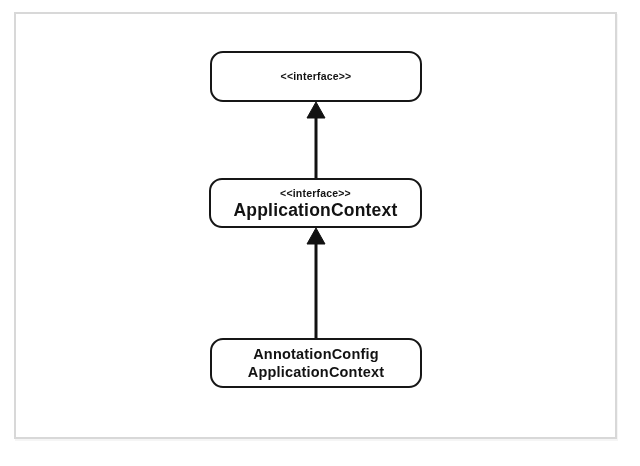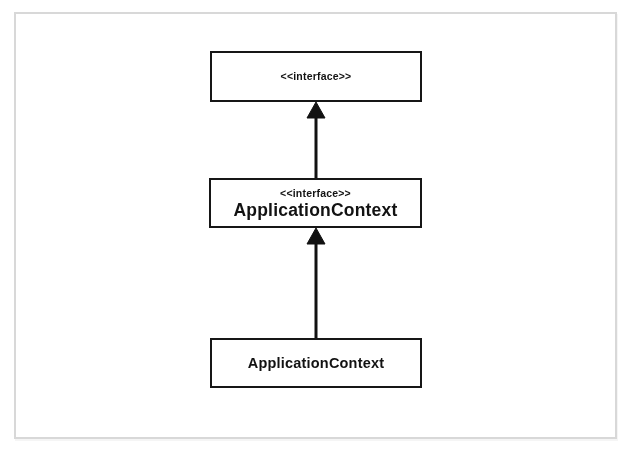--- a/index.html
+++ b/index.html
@@ -14,21 +14,21 @@
     left: 14px; top: 12px;
     width: 603px; height: 427px;
     background: #ffffff;
     border: 2px solid #d8d8d8;
     box-shadow: 1px 2px 0 rgba(0,0,0,0.04);
   }
   .node {
     position: absolute;
     background: #ffffff;
     border: 2.5px solid #161616;
-    border-radius: 0;
+    border-radius: 13px;
     display: flex;
     flex-direction: column;
     align-items: center;
     justify-content: center;
     text-align: center;
     color: #121212;
   }
   .node-top    { left: 210px; top: 51px;  width: 212px; height: 51px; }
   .node-middle { left: 209px; top: 178px; width: 213px; height: 50px; }
   .node-bottom { left: 210px; top: 338px; width: 212px; height: 50px; }
@@ -78,14 +78,15 @@
 <div class="node node-top">
   <div class="stereotype">&lt;&lt;interface&gt;&gt;</div>
 </div>
 
 <div class="node node-middle">
   <div class="stereotype">&lt;&lt;interface&gt;&gt;</div>
   <div class="node-name">ApplicationContext</div>
 </div>
 
 <div class="node node-bottom">
+  <div class="node-name-small">AnnotationConfig</div>
   <div class="node-name-small">ApplicationContext</div>
 </div>
 
 </body></html>

